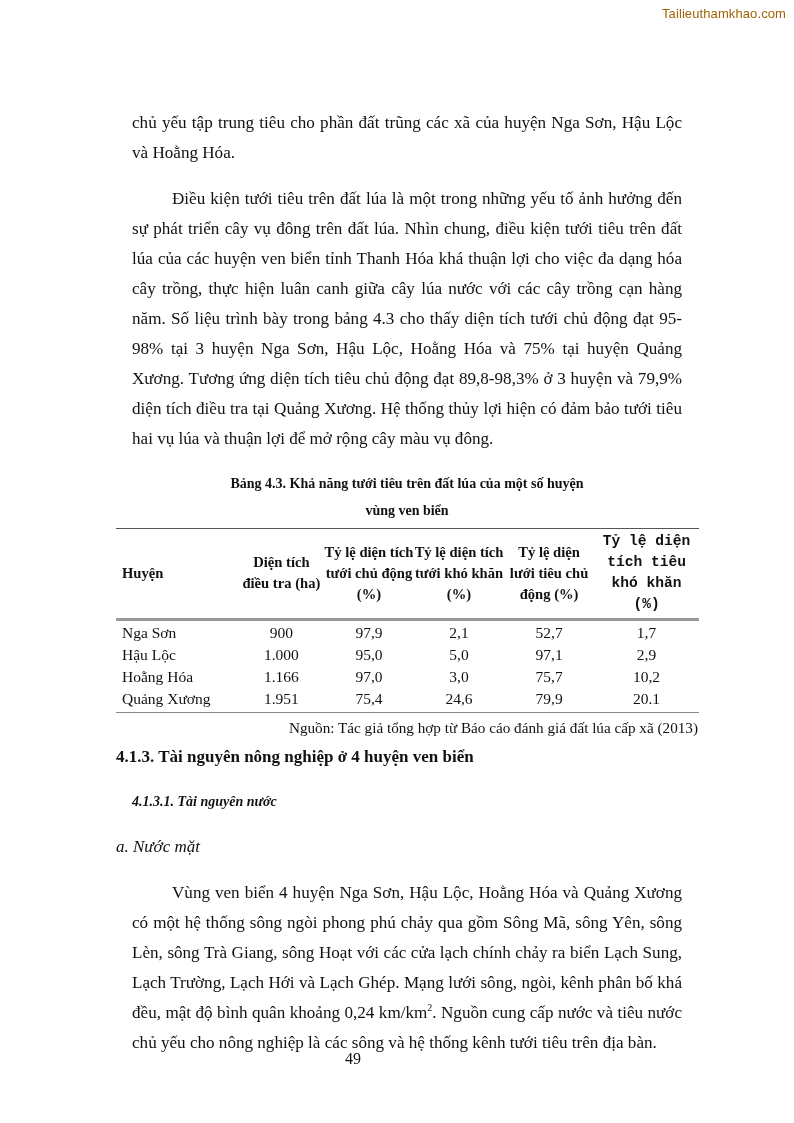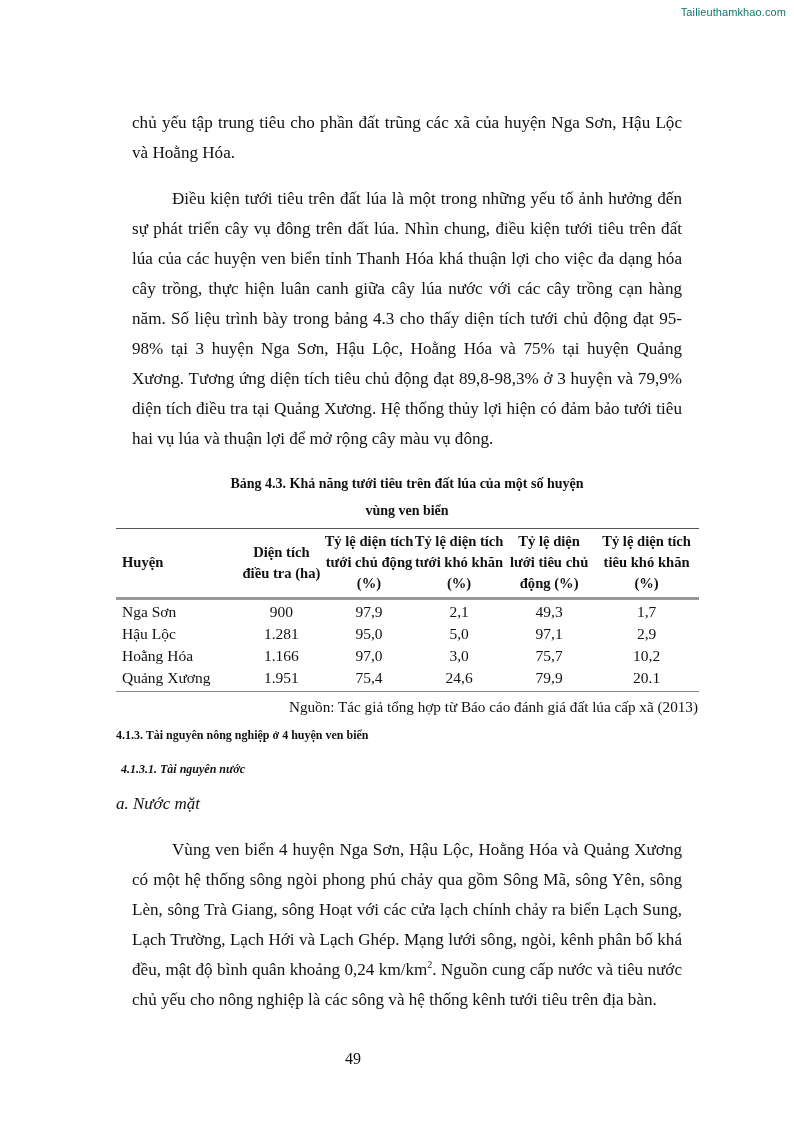--- a/index.html
+++ b/index.html
@@ -1,42 +1,42 @@
 <!DOCTYPE html>
 <html><head>
 <meta charset="utf-8">
 <style>
   html, body { margin: 0; padding: 0; background: #ffffff; }
   body { width: 794px; height: 1123px; position: relative; overflow: hidden;
          font-family: "Liberation Serif", serif; color: #111111; }
   .watermark { position: absolute; top: 6px; right: 8px; font-family: "Liberation Sans", sans-serif;
-               font-size: 11px; color: #0f766e; letter-spacing: 0.1px; }
+               font-size: 13px; color: #a16207; letter-spacing: 0.1px; }
   .page { position: absolute; left: 116px; top: 92px; width: 582px; }
   p.body { margin: 16px; font-size: 17.1px; line-height: 30px; text-align: justify; }
   p.indent { text-indent: 40px; }
   .caption { text-align: center; font-weight: bold; font-size: 14px; line-height: 27px; margin-top: 6px; }
   table.data { width: 583px; border-collapse: collapse; margin-top: 4px; font-size: 15px; }
   table.data thead tr { border-top: 1.5px solid #555; border-bottom: 3px solid #999; }
   table.data th { font-weight: bold; font-size: 14.6px; line-height: 21px; padding: 2px 0 3px 0; vertical-align: middle; }
   table.data th.col-name { text-align: left; padding-left: 6px; }
   table.data td { text-align: center; line-height: 22px; padding: 0; font-size: 15.5px; }
   table.data td.col-name { text-align: left; padding-left: 6px; }
   table.data tbody tr:first-child td { padding-top: 1px; }
   table.data tbody tr:last-child { border-bottom: 1.5px solid #888; }
   table.data tbody tr:last-child td { padding-bottom: 2px; }
   .source { text-align: right; font-size: 15.2px; line-height: 28px; margin-top: 1px; }
-  h3.sec { margin: 0; font-size: 12px; font-weight: bold; line-height: 29px; }
-  h4.subsec { margin: 5px; font-size: 12px; font-weight: bold; font-style: italic; line-height: 29px; }
+  h3.sec { margin: 0; font-size: 17px; font-weight: bold; line-height: 29px; }
+  h4.subsec { margin: 16px; font-size: 14px; font-weight: bold; font-style: italic; line-height: 29px; }
   .item { margin: 0; font-size: 17px; font-style: italic; line-height: 30px; }
   sup { font-size: 10px; line-height: 0; }
   .pagenum { position: absolute; top: 1050px; left: 0; width: 706px; text-align: center; font-size: 16px; }
   .w-name { width: 118px; }
   .w-area { width: 86px; }
   .w-pct { width: 91px; }
-  .w-last { width: 106px; }
+  .w-last { width: 106px; font-family: Liberation Mono, monospace; }
 </style>
 </head>
 <body>
 
 <div class="watermark">Tailieuthamkhao.com</div>
 
 <div class="page">
 
   <p class="body">chủ yếu tập trung tiêu cho phần đất trũng các xã của huyện Nga Sơn, Hậu Lộc và Hoằng Hóa.</p>
   <p class="body indent">Điều kiện tưới tiêu trên đất lúa là một trong những yếu tố ảnh hưởng đến sự phát triển cây vụ đông trên đất lúa. Nhìn chung, điều kiện tưới tiêu trên đất lúa của các huyện ven biển tỉnh Thanh Hóa khá thuận lợi cho việc đa dạng hóa cây trồng, thực hiện luân canh giữa cây lúa nước với các cây trồng cạn hàng năm. Số liệu trình bày trong bảng 4.3 cho thấy diện tích tưới chủ động đạt 95-98% tại 3 huyện Nga Sơn, Hậu Lộc, Hoằng Hóa và 75% tại huyện Quảng Xương. Tương ứng diện tích tiêu chủ động đạt 89,8-98,3% ở 3 huyện và 79,9% diện tích điều tra tại Quảng Xương. Hệ thống thủy lợi hiện có đảm bảo tưới tiêu hai vụ lúa và thuận lợi để mở rộng cây màu vụ đông.</p>
@@ -56,26 +56,26 @@
         <th class="w-pct">Tỷ lệ diện lưới tiêu chủ động (%)</th>
         <th class="w-last">Tỷ lệ diện tích tiêu khó khăn (%)</th>
       </tr>
     </thead>
     <tbody>
       <tr>
         <td class="col-name">Nga Sơn</td>
         <td>900</td>
         <td>97,9</td>
         <td>2,1</td>
-        <td>49,3</td>
+        <td>52,7</td>
         <td>1,7</td>
       </tr>
       <tr>
         <td class="col-name">Hậu Lộc</td>
-        <td>1.281</td>
+        <td>1.000</td>
         <td>95,0</td>
         <td>5,0</td>
         <td>97,1</td>
         <td>2,9</td>
       </tr>
       <tr>
         <td class="col-name">Hoằng Hóa</td>
         <td>1.166</td>
         <td>97,0</td>
         <td>3,0</td>

